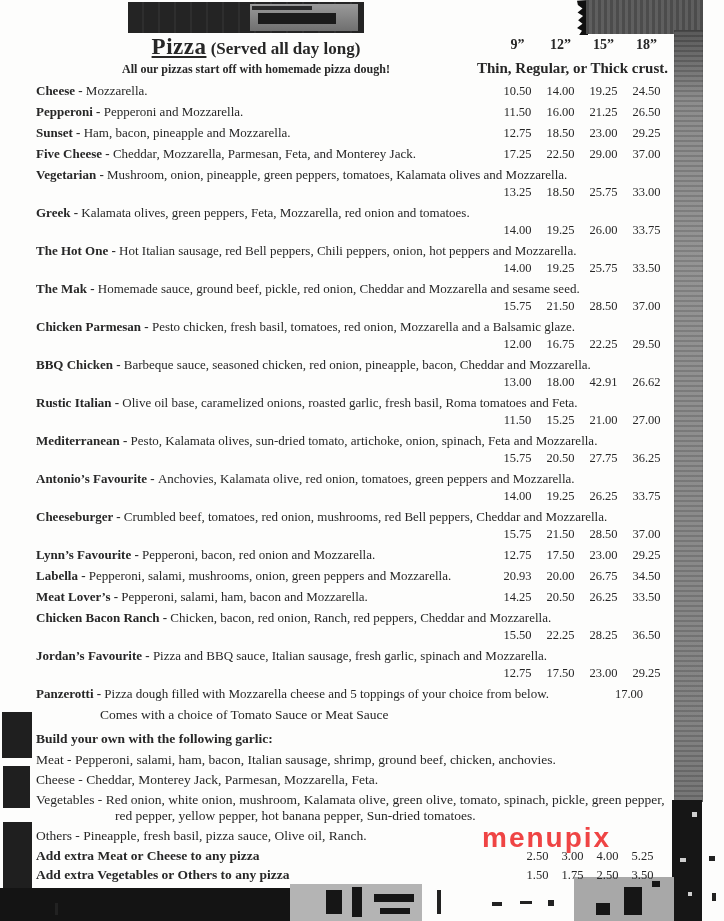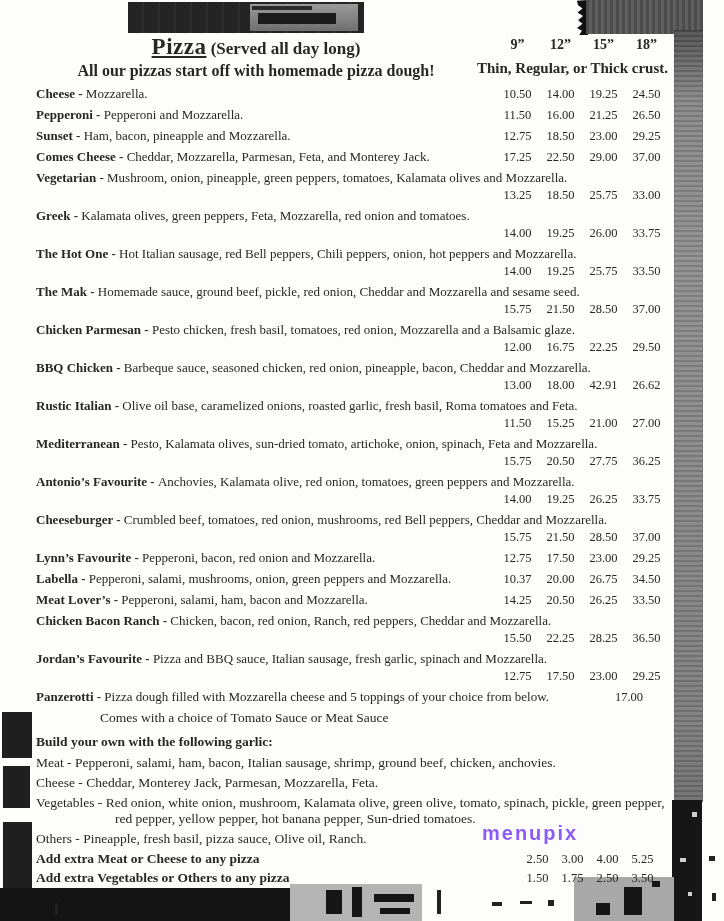--- a/index.html
+++ b/index.html
@@ -31,42 +31,42 @@
   .blob{position:absolute;background:#1f1f1f;}
   .speck{position:absolute;background:#222;}
 
   
   .content{position:absolute;left:36px;top:34px;width:632px;z-index:2;}
 
   .header{display:flex;margin-bottom:6px;}
   .header-left{width:440px;text-align:center;}
   .title-line{font-size:17px;font-weight:bold;white-space:nowrap;}
   .title{font-size:23px;text-decoration:underline;letter-spacing:.5px;}
-  .subtitle{font-size:16px;font-weight:bold;margin-top:2px;white-space:nowrap;}
+  .subtitle{font-size:12px;font-weight:bold;margin-top:2px;white-space:nowrap;}
   .header-right{flex:1;display:flex;flex-direction:column;align-items:flex-end;}
   .sizes{display:flex;width:172px;margin-top:3px;}
   .sizes span{width:43px;text-align:center;font-weight:bold;font-size:14px;}
   .crust{font-size:15px;font-weight:bold;margin-top:7px;white-space:nowrap;}
 
   .menu-item{position:relative;line-height:16px;font-size:13px;margin-bottom:5px;}
   .item-name{font-weight:bold;}
   .prices{display:flex;}
   .prices span{width:43px;text-align:center;font-size:12.5px;}
   .prices-inline{position:absolute;right:0;top:0;}
   .price-line{display:flex;justify-content:flex-end;line-height:16px;margin-top:1px;}
   .price-single{position:absolute;right:25px;top:0;font-size:12.5px;}
   .note{margin-left:64px;line-height:16px;font-size:13.5px;margin-bottom:8px;}
   .build-heading{font-weight:bold;font-size:13.5px;line-height:16px;margin-bottom:5px;}
   .build-line{font-size:13.5px;line-height:16px;margin-bottom:4px;padding-left:79px;text-indent:-79px;}
   .extra-row{position:relative;font-weight:bold;font-size:13.5px;line-height:16px;margin-bottom:3px;}
   .extra-row .prices{position:absolute;right:8px;top:0;width:140px;}
   .extra-row .prices span{width:35px;font-weight:normal;}
 
   .watermark{position:absolute;left:482px;top:822px;z-index:1;
-    font-family:"Liberation Sans", sans-serif;font-size:20px;color:#8b5cf6;
+    font-family:"Liberation Sans", sans-serif;font-size:28px;color:#ef4444;
     letter-spacing:2px;font-weight:bold;}
 </style>
 </head>
 <body>
 
 <div class="page">
 
   <div class="scan-top-bar">
     <div class="machine">
       <i class="m1"></i>
@@ -148,21 +148,21 @@
         <div class="menu-item">
           <div class="item-line"><span class="item-name">Sunset - </span><span class="item-desc">Ham, bacon, pineapple and Mozzarella.</span></div>
           <div class="prices prices-inline">
             <span>12.75</span>
             <span>18.50</span>
             <span>23.00</span>
             <span>29.25</span>
           </div>
         </div>
         <div class="menu-item">
-          <div class="item-line"><span class="item-name">Comes Cheese - </span><span class="item-desc">Cheddar, Mozzarella, Parmesan, Feta, and Monterey Jack.</span></div>
+          <div class="item-line"><span class="item-name">Five Cheese - </span><span class="item-desc">Cheddar, Mozzarella, Parmesan, Feta, and Monterey Jack.</span></div>
           <div class="prices prices-inline">
             <span>17.25</span>
             <span>22.50</span>
             <span>29.00</span>
             <span>37.00</span>
           </div>
         </div>
         <div class="menu-item">
           <div class="item-line"><span class="item-name">Vegetarian - </span><span class="item-desc">Mushroom, onion, pineapple, green peppers, tomatoes, Kalamata olives and Mozzarella.</span></div>
           <div class="price-line">
@@ -278,21 +278,21 @@
           <div class="prices prices-inline">
             <span>12.75</span>
             <span>17.50</span>
             <span>23.00</span>
             <span>29.25</span>
           </div>
         </div>
         <div class="menu-item">
           <div class="item-line"><span class="item-name">Labella - </span><span class="item-desc">Pepperoni, salami, mushrooms, onion, green peppers and Mozzarella.</span></div>
           <div class="prices prices-inline">
-            <span>10.37</span>
+            <span>20.93</span>
             <span>20.00</span>
             <span>26.75</span>
             <span>34.50</span>
           </div>
         </div>
         <div class="menu-item">
           <div class="item-line"><span class="item-name">Meat Lover’s - </span><span class="item-desc">Pepperoni, salami, ham, bacon and Mozzarella.</span></div>
           <div class="prices prices-inline">
             <span>14.25</span>
             <span>20.50</span>

